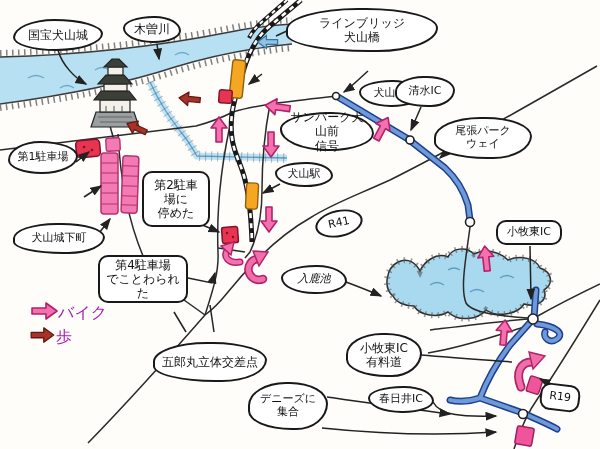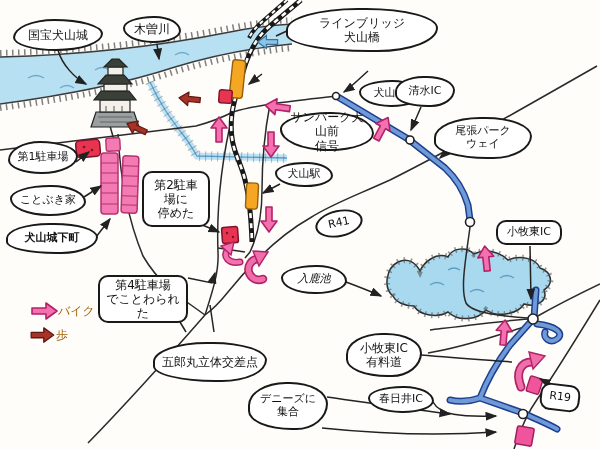--- a/index.html
+++ b/index.html
@@ -9,21 +9,21 @@
   .bubble{position:absolute;z-index:3;background:#fff;border:2px solid #191919;
           display:flex;align-items:center;justify-content:center;text-align:center;
           white-space:pre-line;line-height:1.18;color:#111;font-size:11px;
           border-radius:46% 54% 52% 48% / 58% 46% 54% 42%;
           padding:1px 4px;box-sizing:border-box;}
   .r2{border-radius:54% 46% 48% 52% / 44% 56% 46% 56%;}
   .r3{border-radius:50% 50% 42% 58% / 52% 48% 58% 42%;}
   .sq{border-radius:10px;}
   .s10{font-size:12px;}
   .s12{font-size:12px;}
-  .legend-label{position:absolute;z-index:3;color:#a16207;font-size:12px;}
+  .legend-label{position:absolute;z-index:3;color:#a21caf;font-size:16px;}
 </style>
 </head>
 <body>
 
 <div class="stage">
 
 <svg class="canvas" width="600" height="449" viewBox="0 0 600 449">
   <defs>
     <marker id="ah" markerWidth="9" markerHeight="7" refX="7" refY="3" orient="auto">
       <path d="M0,0 L8,3 L0,6 Z" fill="#222"></path>
@@ -222,26 +222,25 @@
   <div class="bubble s12 r3" style="left:286px;top:8px;width:152px;height:44px;">ラインブリッジ
 犬山橋</div>
   <div class="bubble r2" style="left:359px;top:46px;width:62px;height:27px;margin-top:34px;">犬山IC</div>
   <div class="bubble r3" style="left:395px;top:76px;width:60px;height:31px;">清水IC</div>
   <div class="bubble s10 r2" style="left:280px;top:112px;width:94px;height:39px;">サンパーク犬山前
 信号</div>
   <div class="bubble r3" style="left:434px;top:117px;width:98px;height:42px;">尾張パーク
 ウェイ</div>
   <div class="bubble r2" style="left:275px;top:162px;width:58px;height:25px;">犬山駅</div>
   <div class="bubble" style="left:8px;top:141px;width:70px;height:33px;">第1駐車場</div>
-  <div class="bubble r2" style="left:10px;top:185px;width:76px;height:31px;">ことぶき家</div>
-  <div class="bubble r3" style="left:6px;top:223px;width:92px;height:31px;font-weight:bold;">犬山城下町</div>
+  <div class="bubble r3" style="left:13px;top:223px;width:92px;height:31px;">犬山城下町</div>
   <div class="bubble s10 sq" style="left:142px;top:171px;width:68px;height:56px;">第2駐車
 場に
 停めた</div>
-  <div class="bubble s10 sq" style="left:98px;top:255px;width:90px;height:48px;margin-top:20px;">第4駐車場
+  <div class="bubble s10 sq" style="left:98px;top:255px;width:90px;height:48px;">第4駐車場
 でことわられた</div>
   <div class="bubble s10 r3" style="left:153px;top:342px;width:114px;height:40px;">五郎丸立体交差点</div>
   <div class="bubble" style="left:315px;top:210px;width:48px;height:27px;border-radius:50%;transform:rotate(-12deg);">R41</div>
   <div class="bubble r2" style="left:281px;top:265px;width:66px;height:29px;font-style:italic;">入鹿池</div>
   <div class="bubble sq" style="left:496px;top:220px;width:66px;height:25px;">小牧東IC</div>
   <div class="bubble s10 r3" style="left:346px;top:333px;width:76px;height:44px;">小牧東IC
 有料道</div>
   <div class="bubble r2" style="left:368px;top:386px;width:66px;height:27px;">春日井IC</div>
   <div class="bubble sq" style="left:540px;top:384px;width:40px;height:27px;transform:rotate(7deg);">R19</div>
   <div class="bubble r3" style="left:248px;top:382px;width:80px;height:48px;">デニーズに

